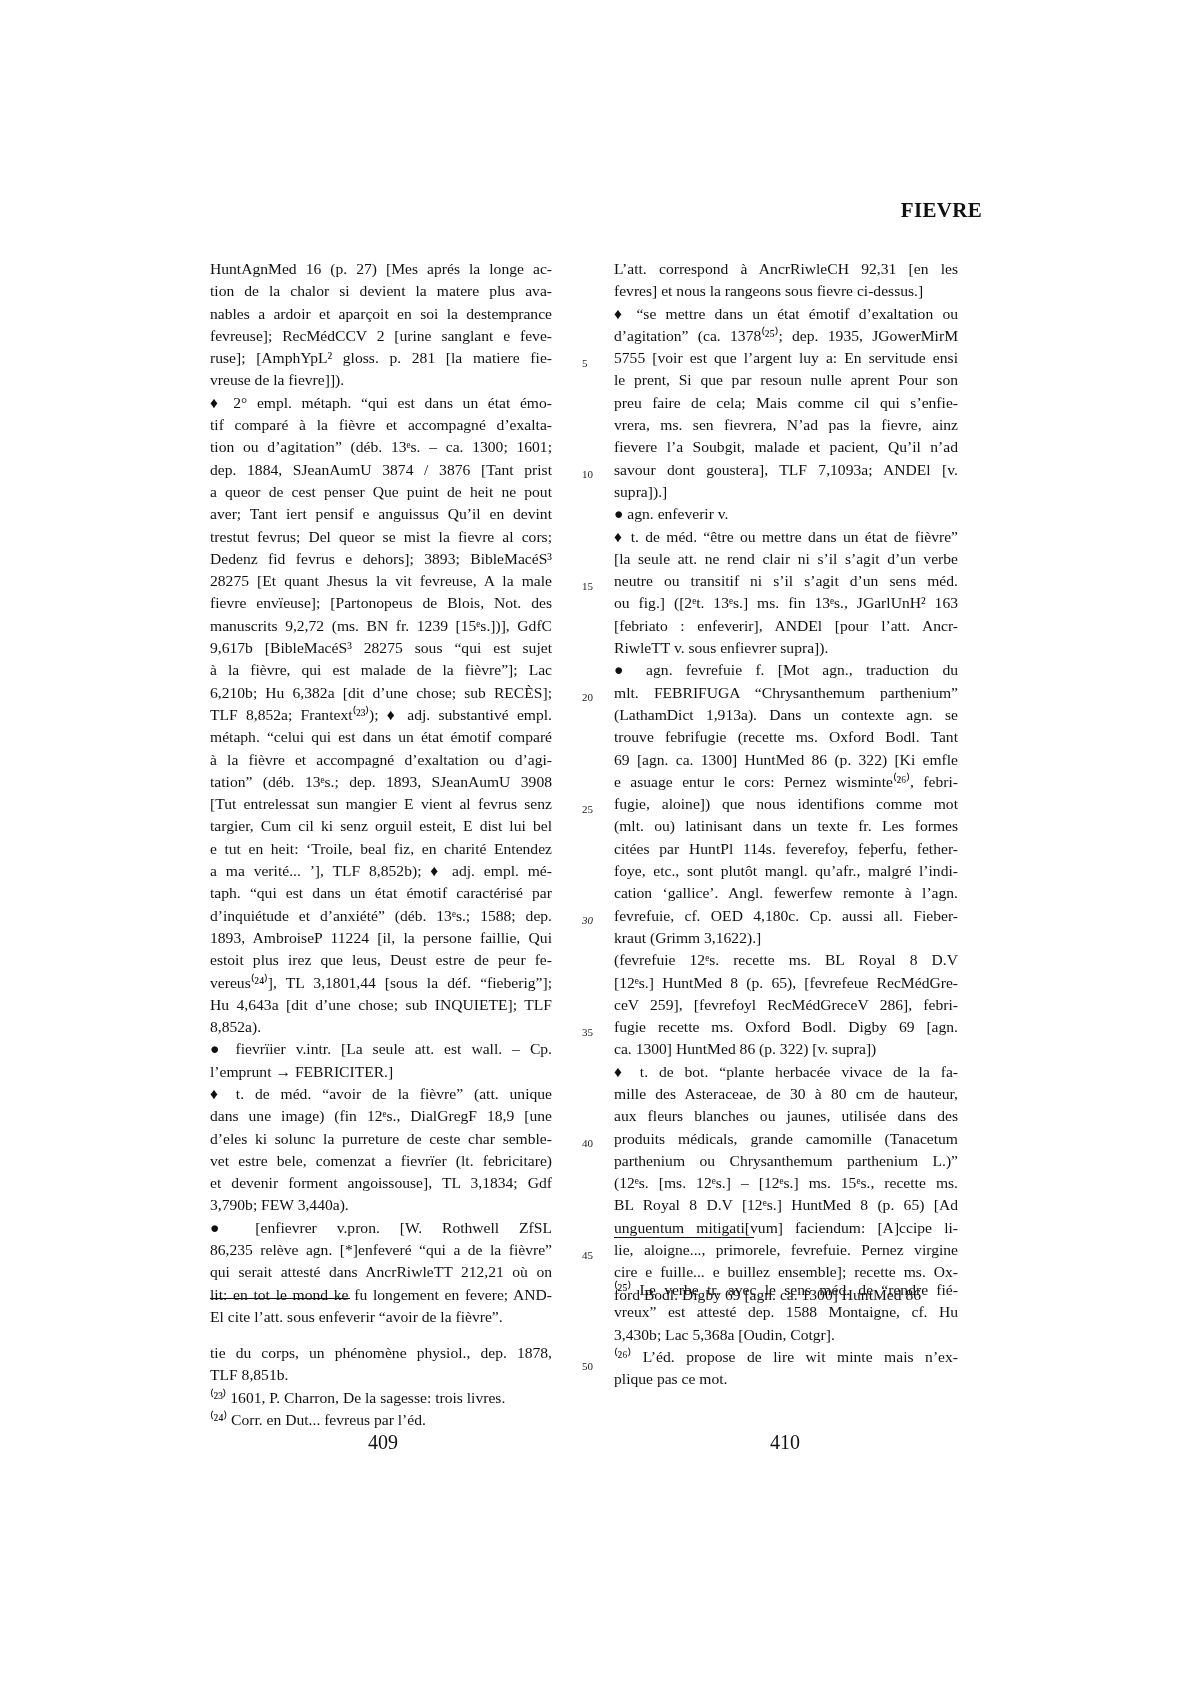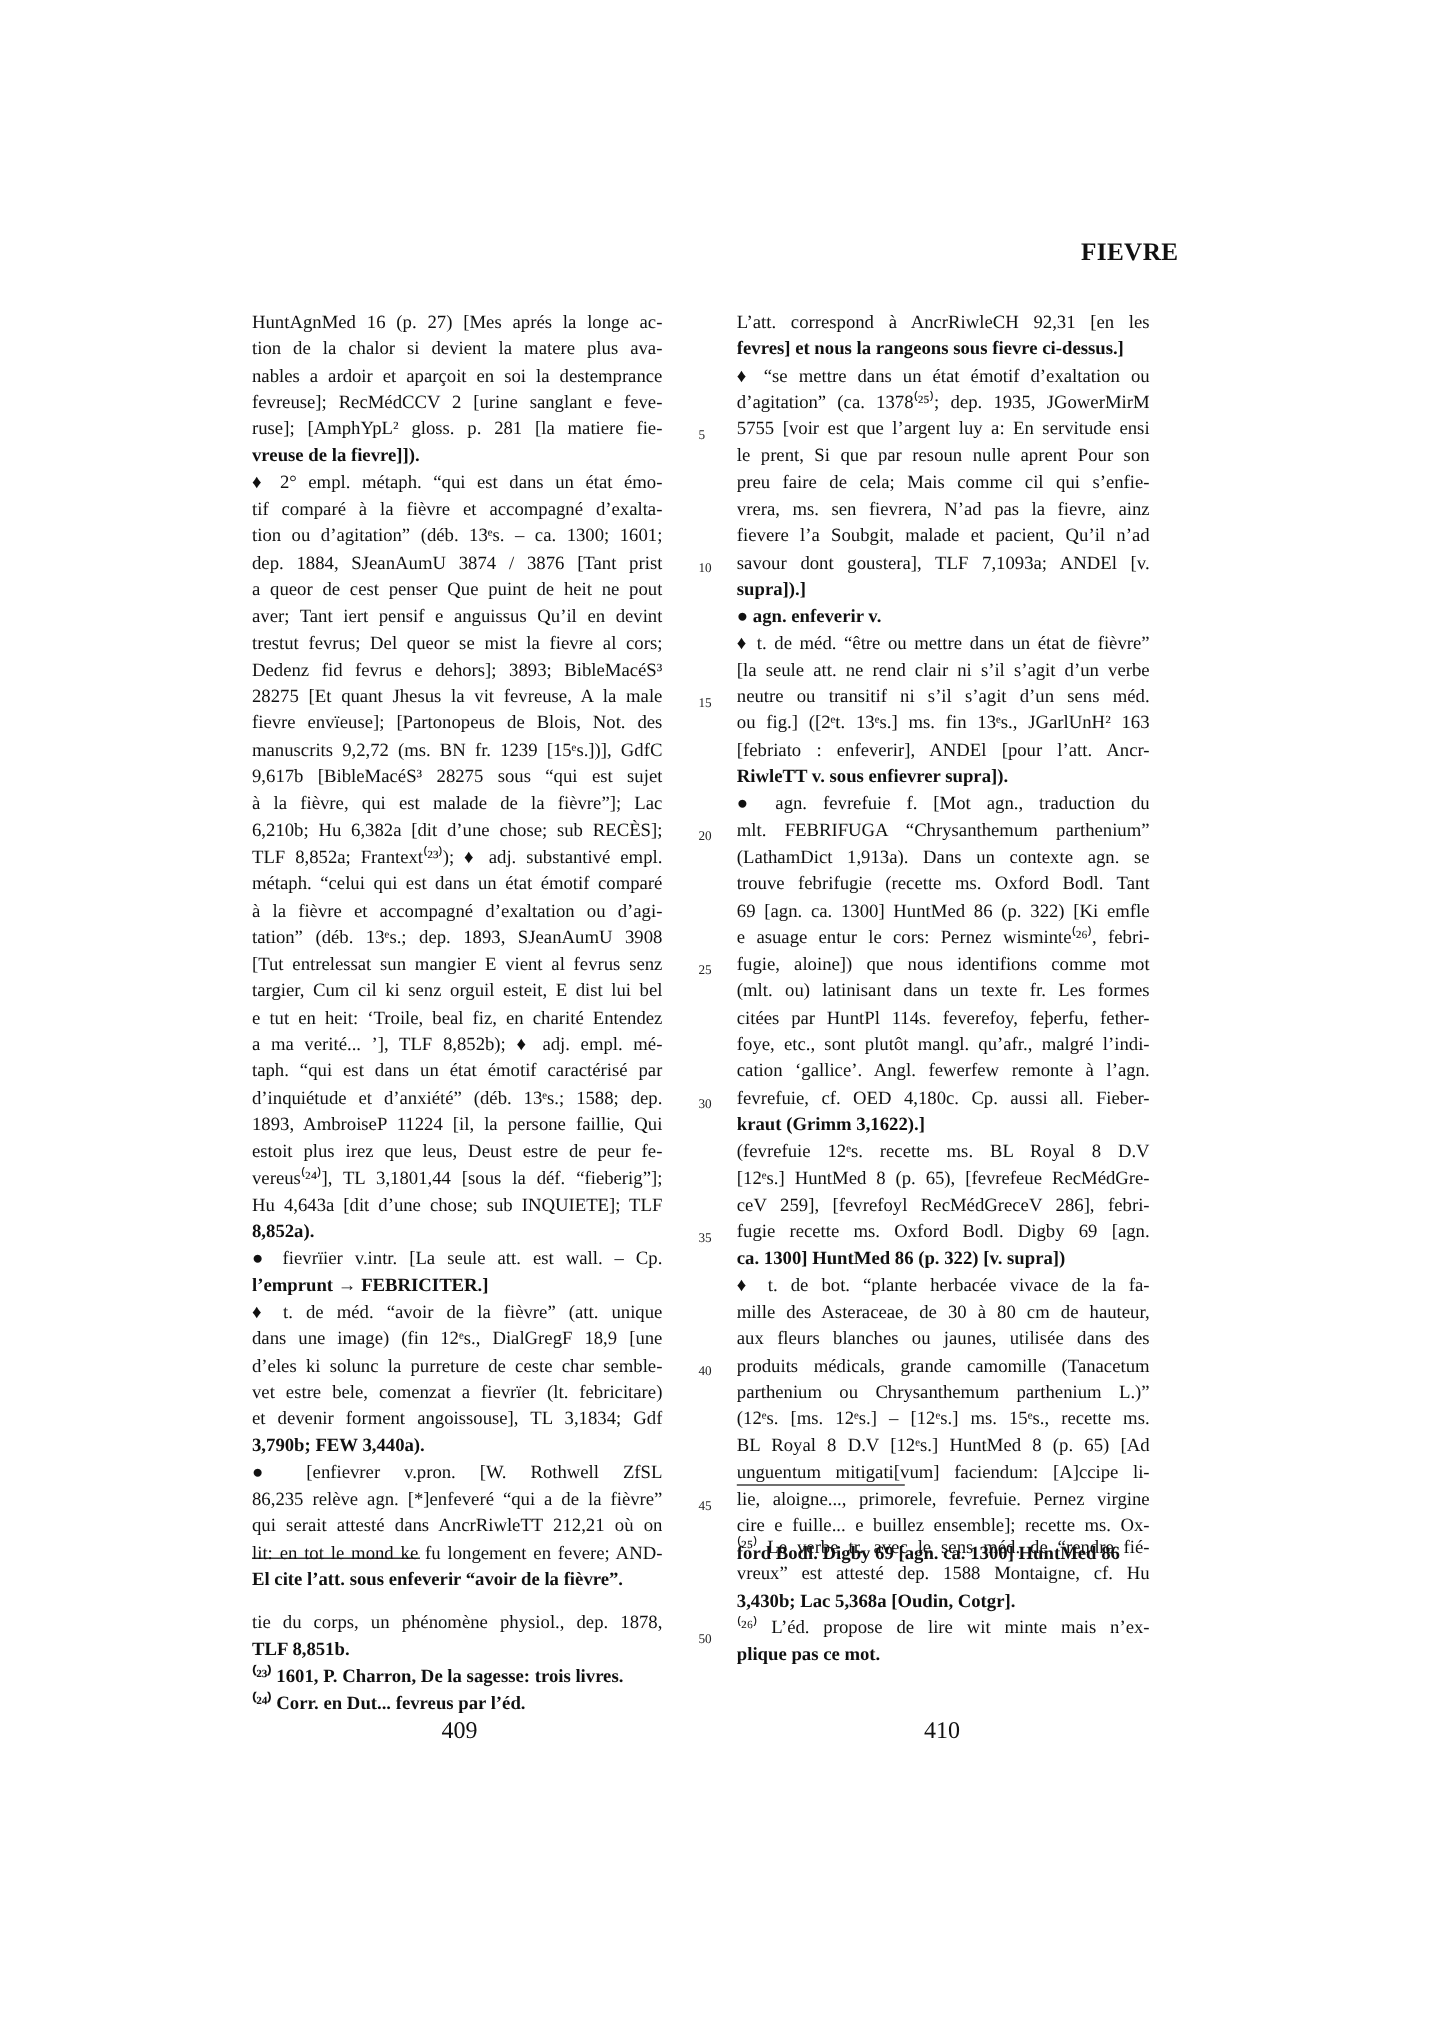--- a/index.html
+++ b/index.html
@@ -2,21 +2,21 @@
 <html><head>
 <meta charset="utf-8">
 <style>
   html, body { margin:0; padding:0; background:#ffffff; }
   body { width:1191px; height:1684px; position:relative; font-family:"Liberation Serif", serif; color:#111; }
   .header { position:absolute; top:198px; right:209px; font-weight:bold; font-size:21px; letter-spacing:0.3px; }
   .col { position:absolute; top:258px; width:342px; font-size:15.6px; line-height:22.3px; text-align:justify; }
   .col.left { left:210px; }
   .col.right { left:614px; width:344px; }
   .line { display:block; white-space:nowrap; text-align:justify; text-align-last:justify; overflow:hidden; height:22.3px; }
-  .line.last { text-align-last:left;font-weight:bold; }
+  .line.last { text-align-last:left; }
   .rule { position:absolute; height:1px; background:#111; width:140px; }
   .notes { position:absolute; font-size:15.6px; line-height:22.3px;margin-top:33px; }
   .num { position:absolute; left:582px; font-size:11px; color:#222; }
   .pageno { position:absolute; font-size:20px; top:1431px; }
 </style>
 </head>
 <body>
 
 <div class="header">FIEVRE</div>
 
@@ -136,21 +136,21 @@
     <span class="line">⁽²⁶⁾ L’éd. propose de lire wit minte mais n’ex-</span>
     <span class="line last">plique pas ce mot.</span>
   </div>
 
 <div id="linenums">
     <span class="num" style="top: 357px;">5</span>
     <span class="num" style="top: 468px;">10</span>
     <span class="num" style="top: 580px;">15</span>
     <span class="num" style="top: 691px;">20</span>
     <span class="num" style="top: 803px;">25</span>
-    <span class="num" style="top: 914px;">30</span>
+    <span class="num" style="top: 914px; font-style: italic;">30</span>
     <span class="num" style="top: 1026px; text-align: right;">35</span>
     <span class="num" style="top: 1137px;">40</span>
     <span class="num" style="top: 1249px;">45</span>
     <span class="num" style="top: 1360px;">50</span>
   </div>
 
 <div class="pageno" style="left:368px;">409</div>
 <div class="pageno" style="left:770px;">410</div>
 
 </body></html>

